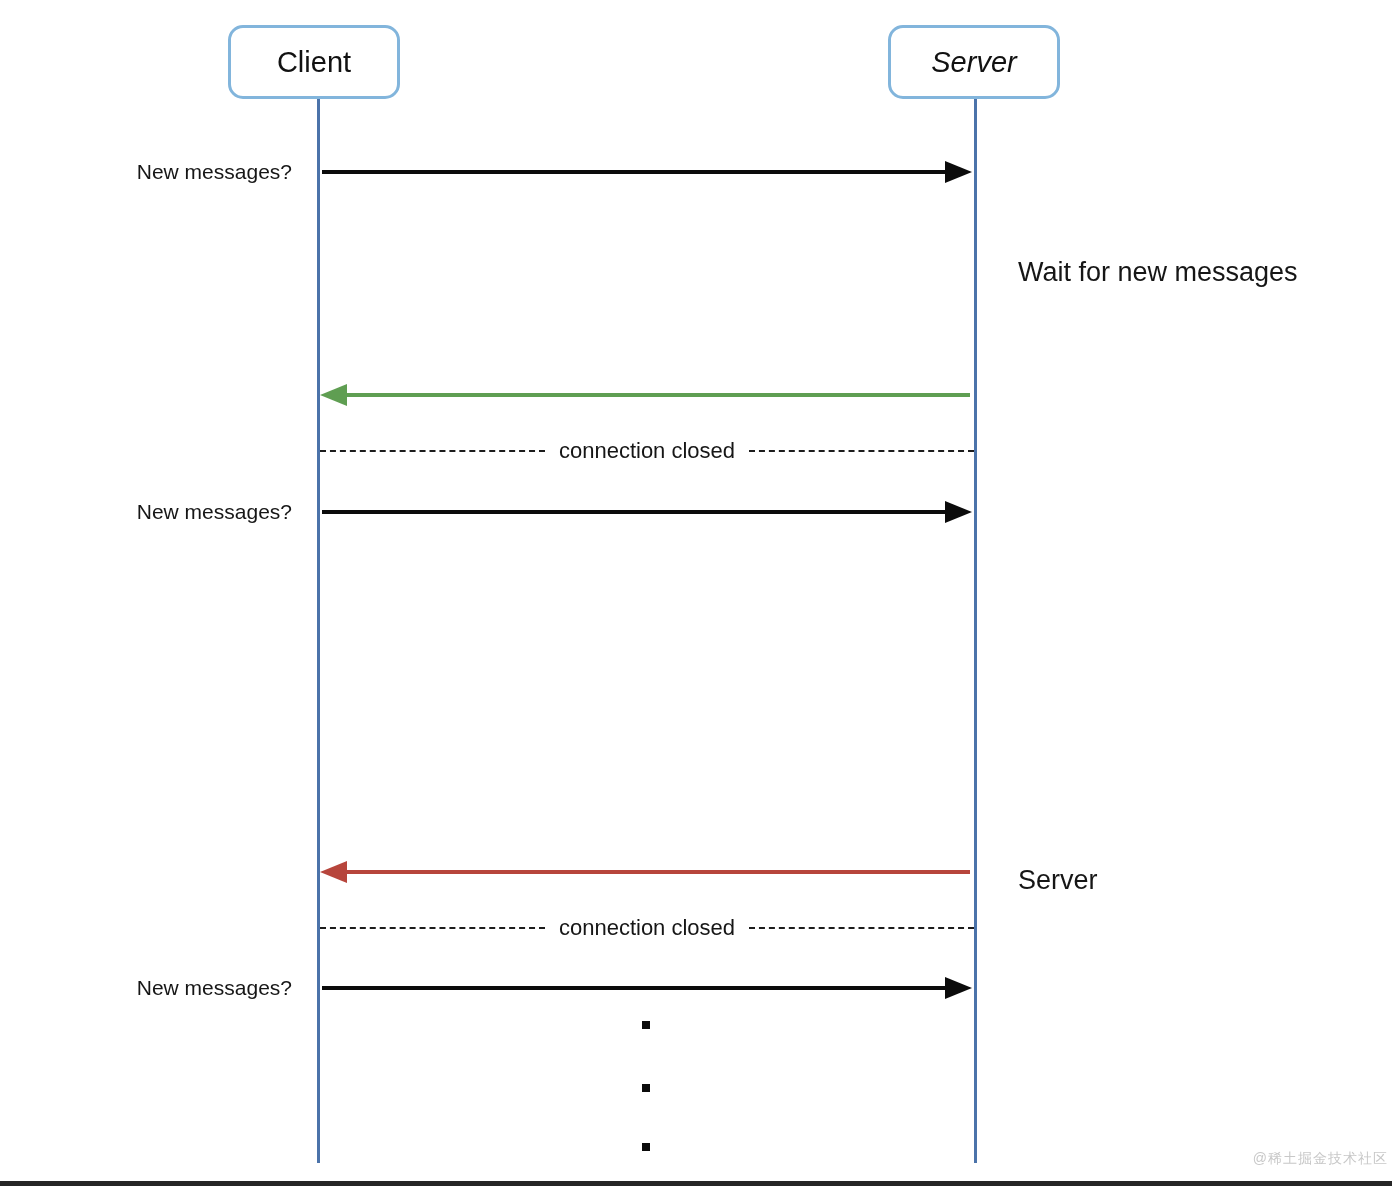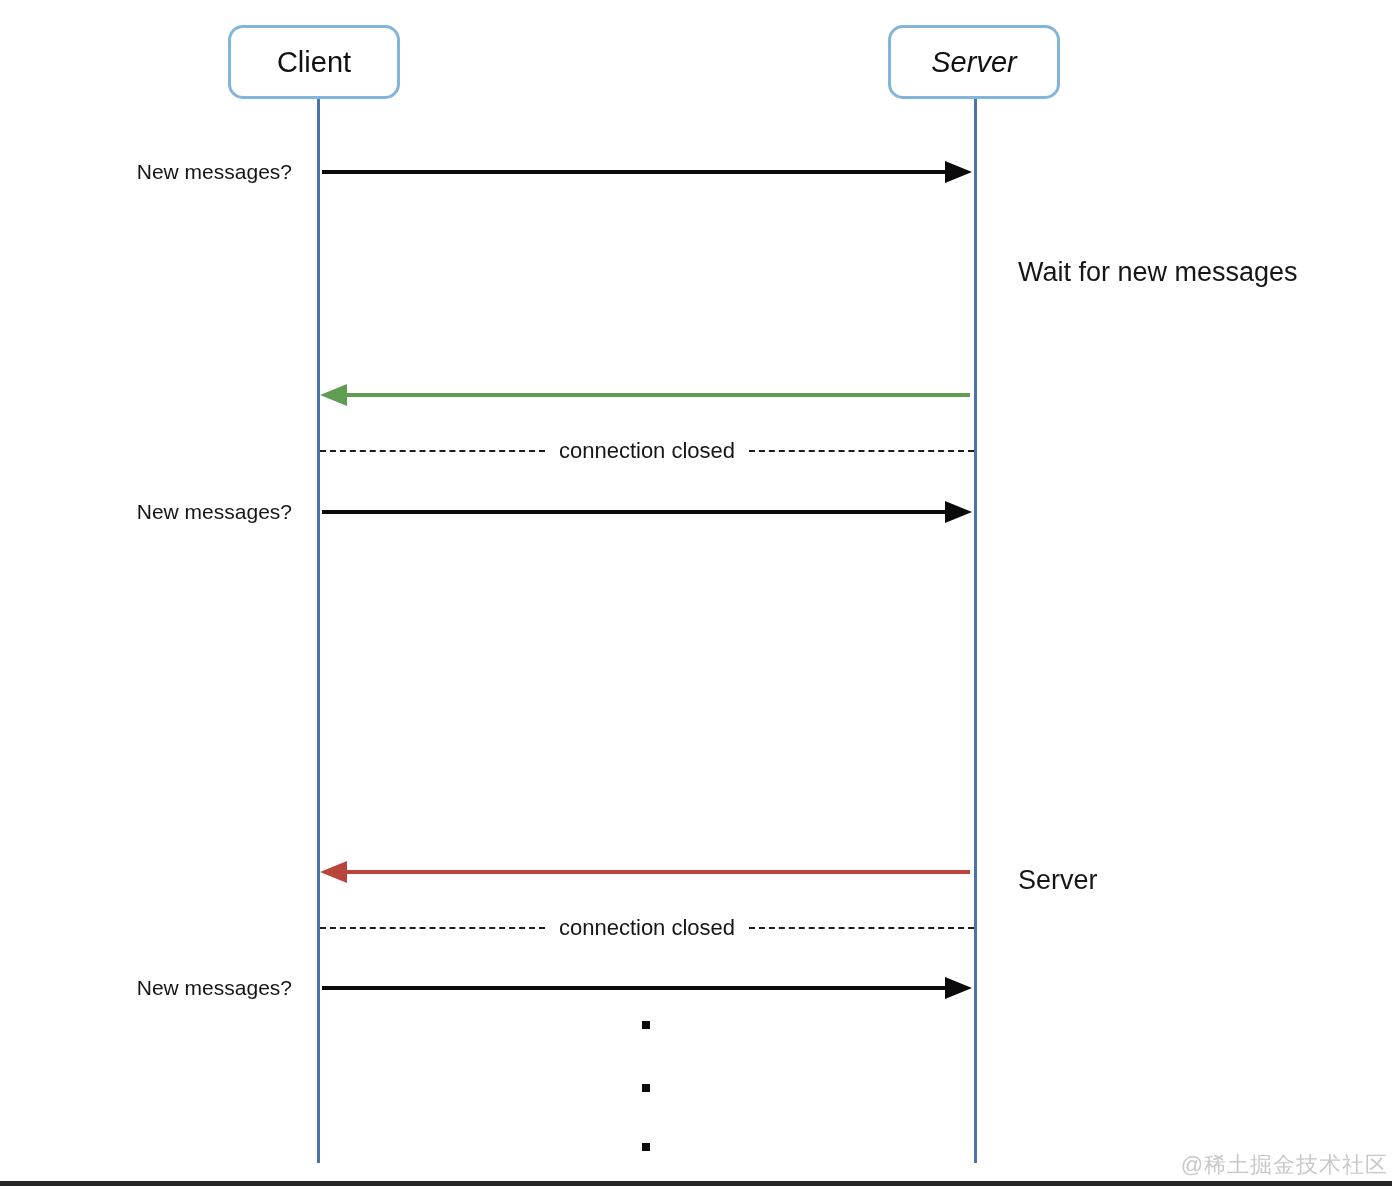--- a/index.html
+++ b/index.html
@@ -72,21 +72,21 @@
   .divider .divider-label{
     padding:0 14px;font-size:22px;color:#161616;white-space:nowrap;
   }
   
   .dot{
     position:absolute;left:642px;width:8px;height:8px;background:#0b0b0b;
   }
   
   .watermark{
     position:absolute;right:4px;top:1150px;
-    font-size:22px;color:#c8c8c8;letter-spacing:1px;
+    font-size:14px;color:#c8c8c8;letter-spacing:1px;
   }
   
   .bottom-bar{
     position:absolute;left:0;top:1181px;width:1392px;height:5px;
     background:#262626;
   }
 </style>
 </head>
 <body>
 

